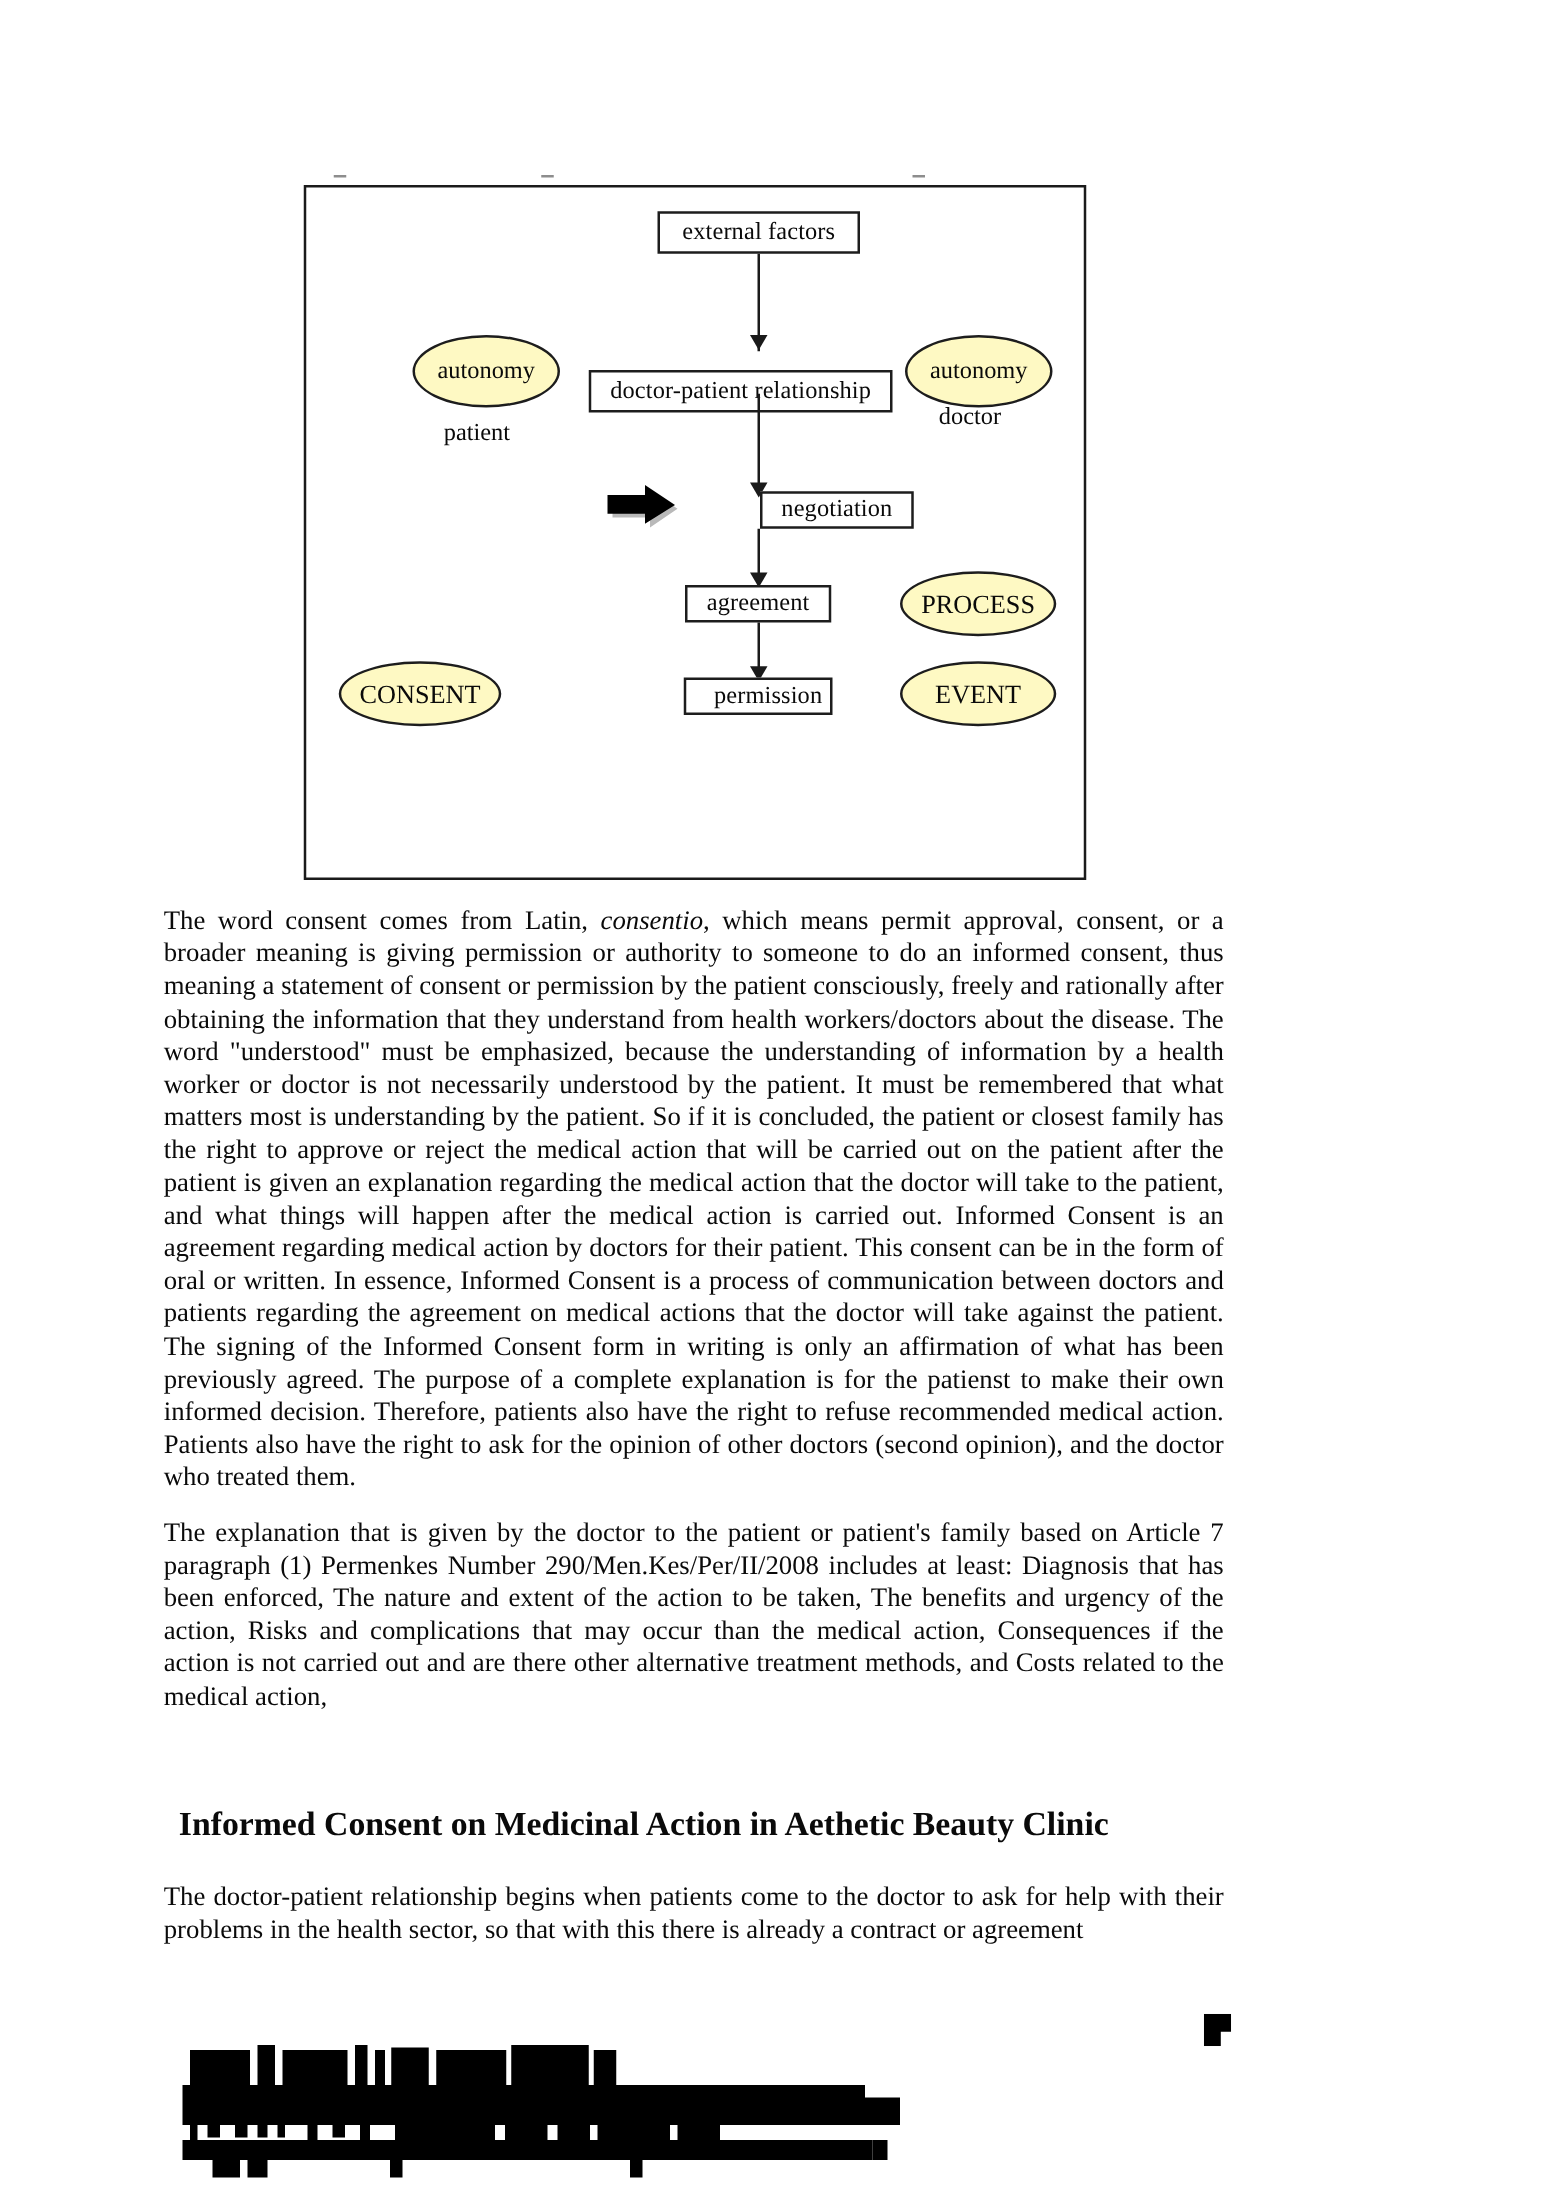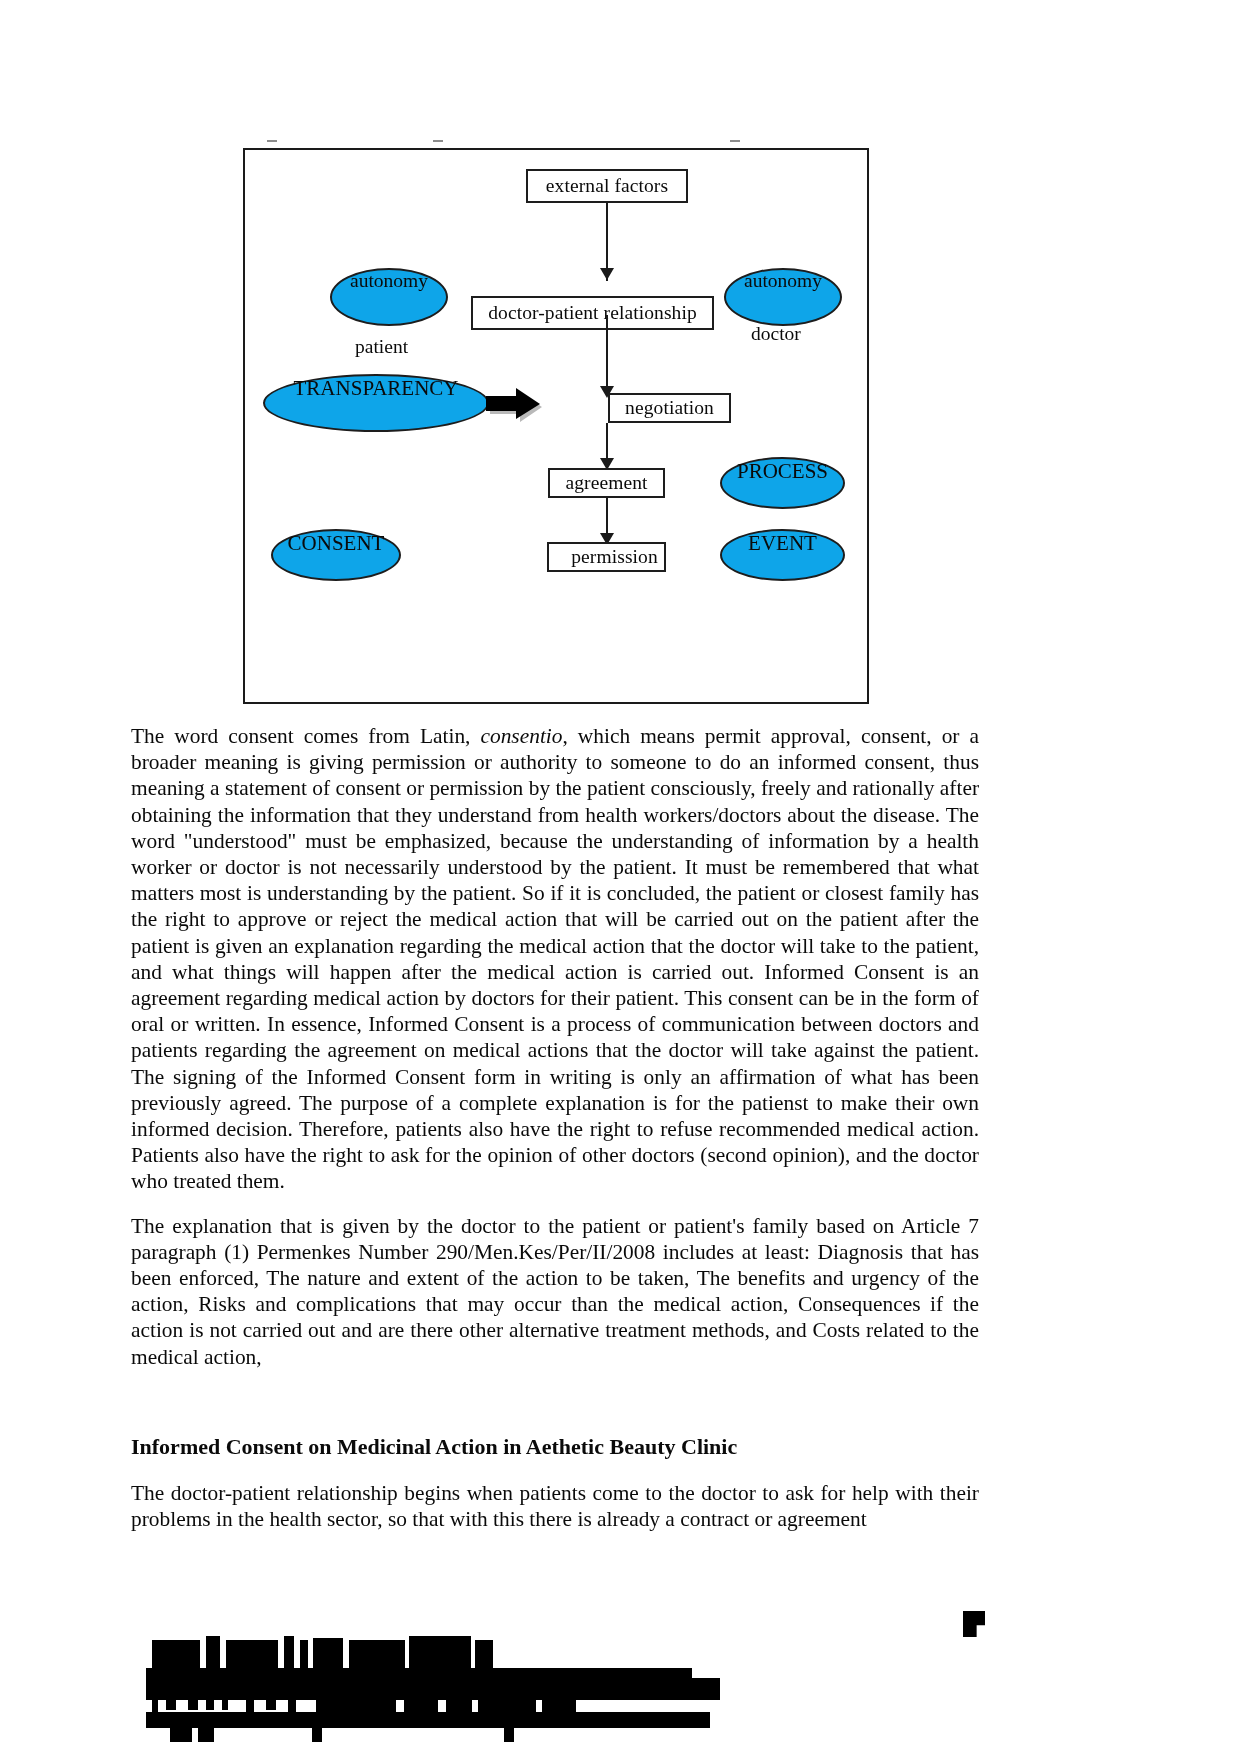--- a/index.html
+++ b/index.html
@@ -58,22 +58,23 @@
     line-height: 1;
     letter-spacing: .1px;
     white-space: nowrap;
     padding: 0 8px;
   }
   .node-ellipse {
     position: absolute;
     box-sizing: border-box;
     border: 2px solid #1d1d1d;
     border-radius: 50%;
-    background: #0ea5e9;
+    background: #fef9c3;
     display: flex;
+    align-items: center;
     justify-content: center;
     white-space: nowrap;
   }
   .plain-label {
     position: absolute;
     font-size: 19.5px;
     white-space: nowrap;
   }
 
   .vline {
@@ -122,22 +123,22 @@
     line-height: 26.2px;
     text-align: justify;
     text-justify: inter-word;
     -webkit-hyphens: none;
     hyphens: none;
   }
   p.para.last-of-block { margin-bottom: 0; }
   em.ital { font-style: italic; }
 
   h3.subhead {
-    margin: 0;
-    font-size: 22px;
+    margin: 12px;
+    font-size: 27px;
     font-weight: bold;
     line-height: 26.2px;
   }
   .gap-before-head { height: 46px; }
   .gap-after-head { height: 20px; }
 
   
   .footer-artifacts {
     position: absolute;
     left: 0;
@@ -193,23 +194,20 @@
     <div class="node-ellipse" style="left:481px; top:120px; width:118px; height:58px; font-size:19.5px;">
       <span>autonomy</span>
     </div>
     <div class="plain-label" style="left:508px; top:175px;">
       <span>doctor</span>
     </div>
 
     <div class="vline" style="left:363px; top:167px; height:80px;"></div>
     <div class="arrowhead" style="left:357px; top:238px;"></div>
 
-    <div class="node-ellipse" style="left:20px; top:226px; width:226px; height:58px; font-size:21px;">
-      <span>TRANSPARENCY</span>
-    </div>
 
     <svg class="block-arrow" style="left:241px; top:240px;" width="62" height="36" viewBox="0 0 62 36">
       <polygon points="6,12 36,12 36,4 58,19 36,34 36,26 6,26" fill="#b9b9b9"></polygon>
       <polygon points="2,8 32,8 32,0 56,16 32,31 32,23 2,23" fill="#000000"></polygon>
     </svg>
 
     <div class="node-box" style="left:317px; top:245px; width:123px; height:30px;margin-left:48px;">
       <span>negotiation</span>
     </div>
 

